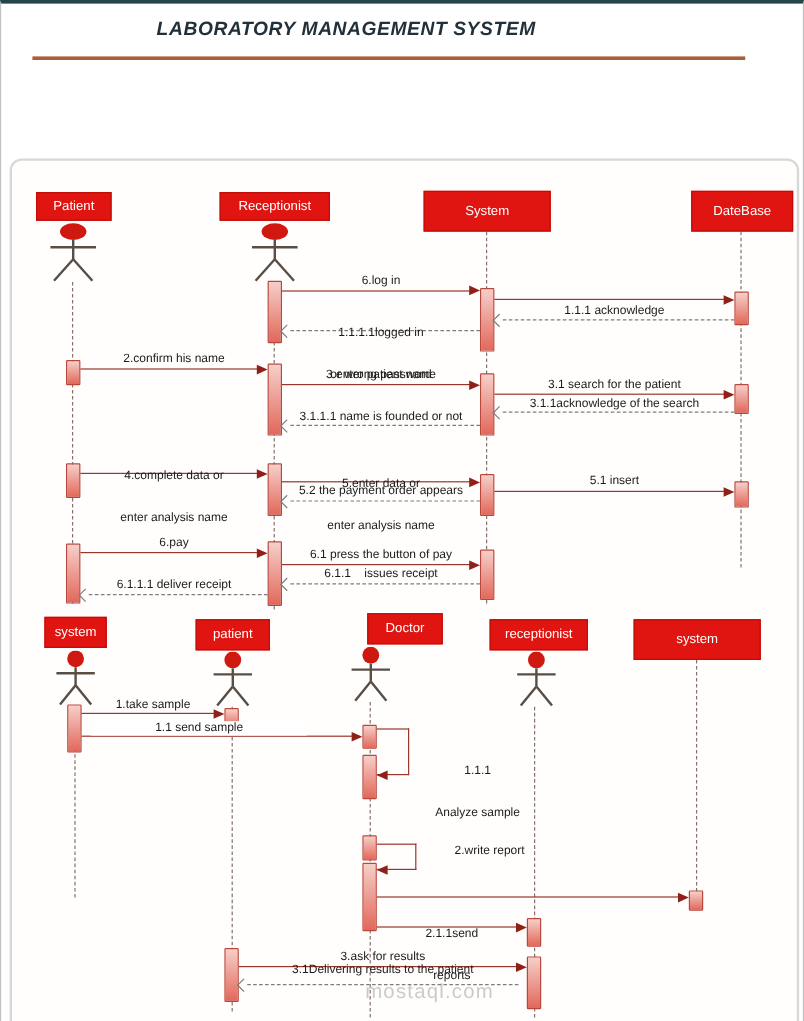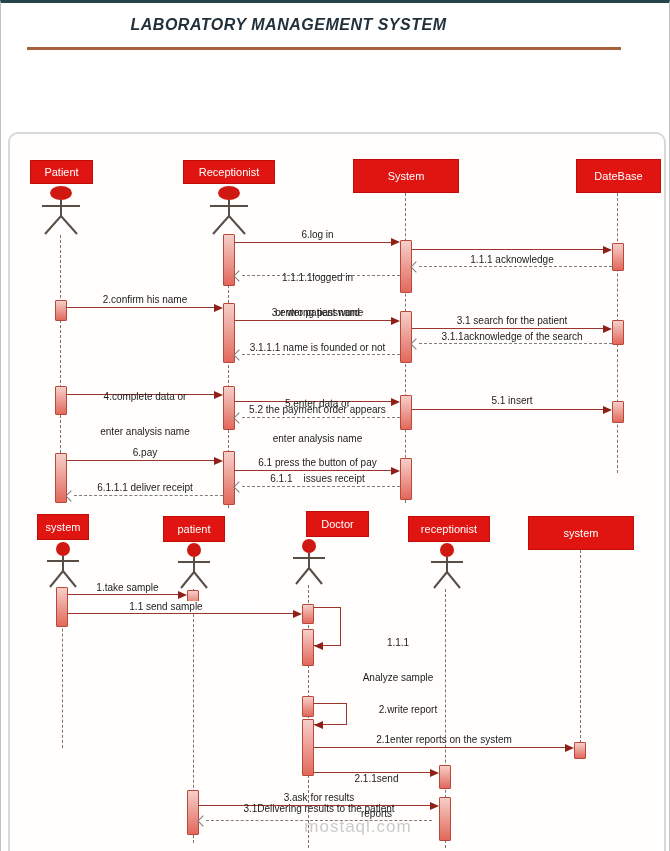--- a/index.html
+++ b/index.html
@@ -220,21 +220,20 @@
     <span>1.1.1</span>
     <span>Analyze sample</span>
   </div>
 
   <div class="loop" style="left:313px;top:700px;width:33px;height:22px;"></div>
   <div class="tri-l" style="left:313px;top:718px;"></div>
   <div class="lbl lbl-left" style="left:352px;top:701px;width:110px;">2.write report</div>
 
   <div class="line-s" style="left:313px;top:744px;width:252px;"></div>
   <div class="tri-r" style="left:564px;top:741px;"></div>
-  <div class="lbl" style="left:313px;top:731px;width:260px;">2.1enter reports on the system</div>
 
   <div class="line-s" style="left:313px;top:769px;width:117px;"></div>
   <div class="tri-r" style="left:429px;top:766px;"></div>
   <div class="lbl" style="left:313px;top:747px;width:125px;">
     <span>2.1.1send</span>
     <span>reports</span>
   </div>
 
   <div class="line-s" style="left:198px;top:802px;width:232px;"></div>
   <div class="tri-r" style="left:429px;top:799px;"></div>

